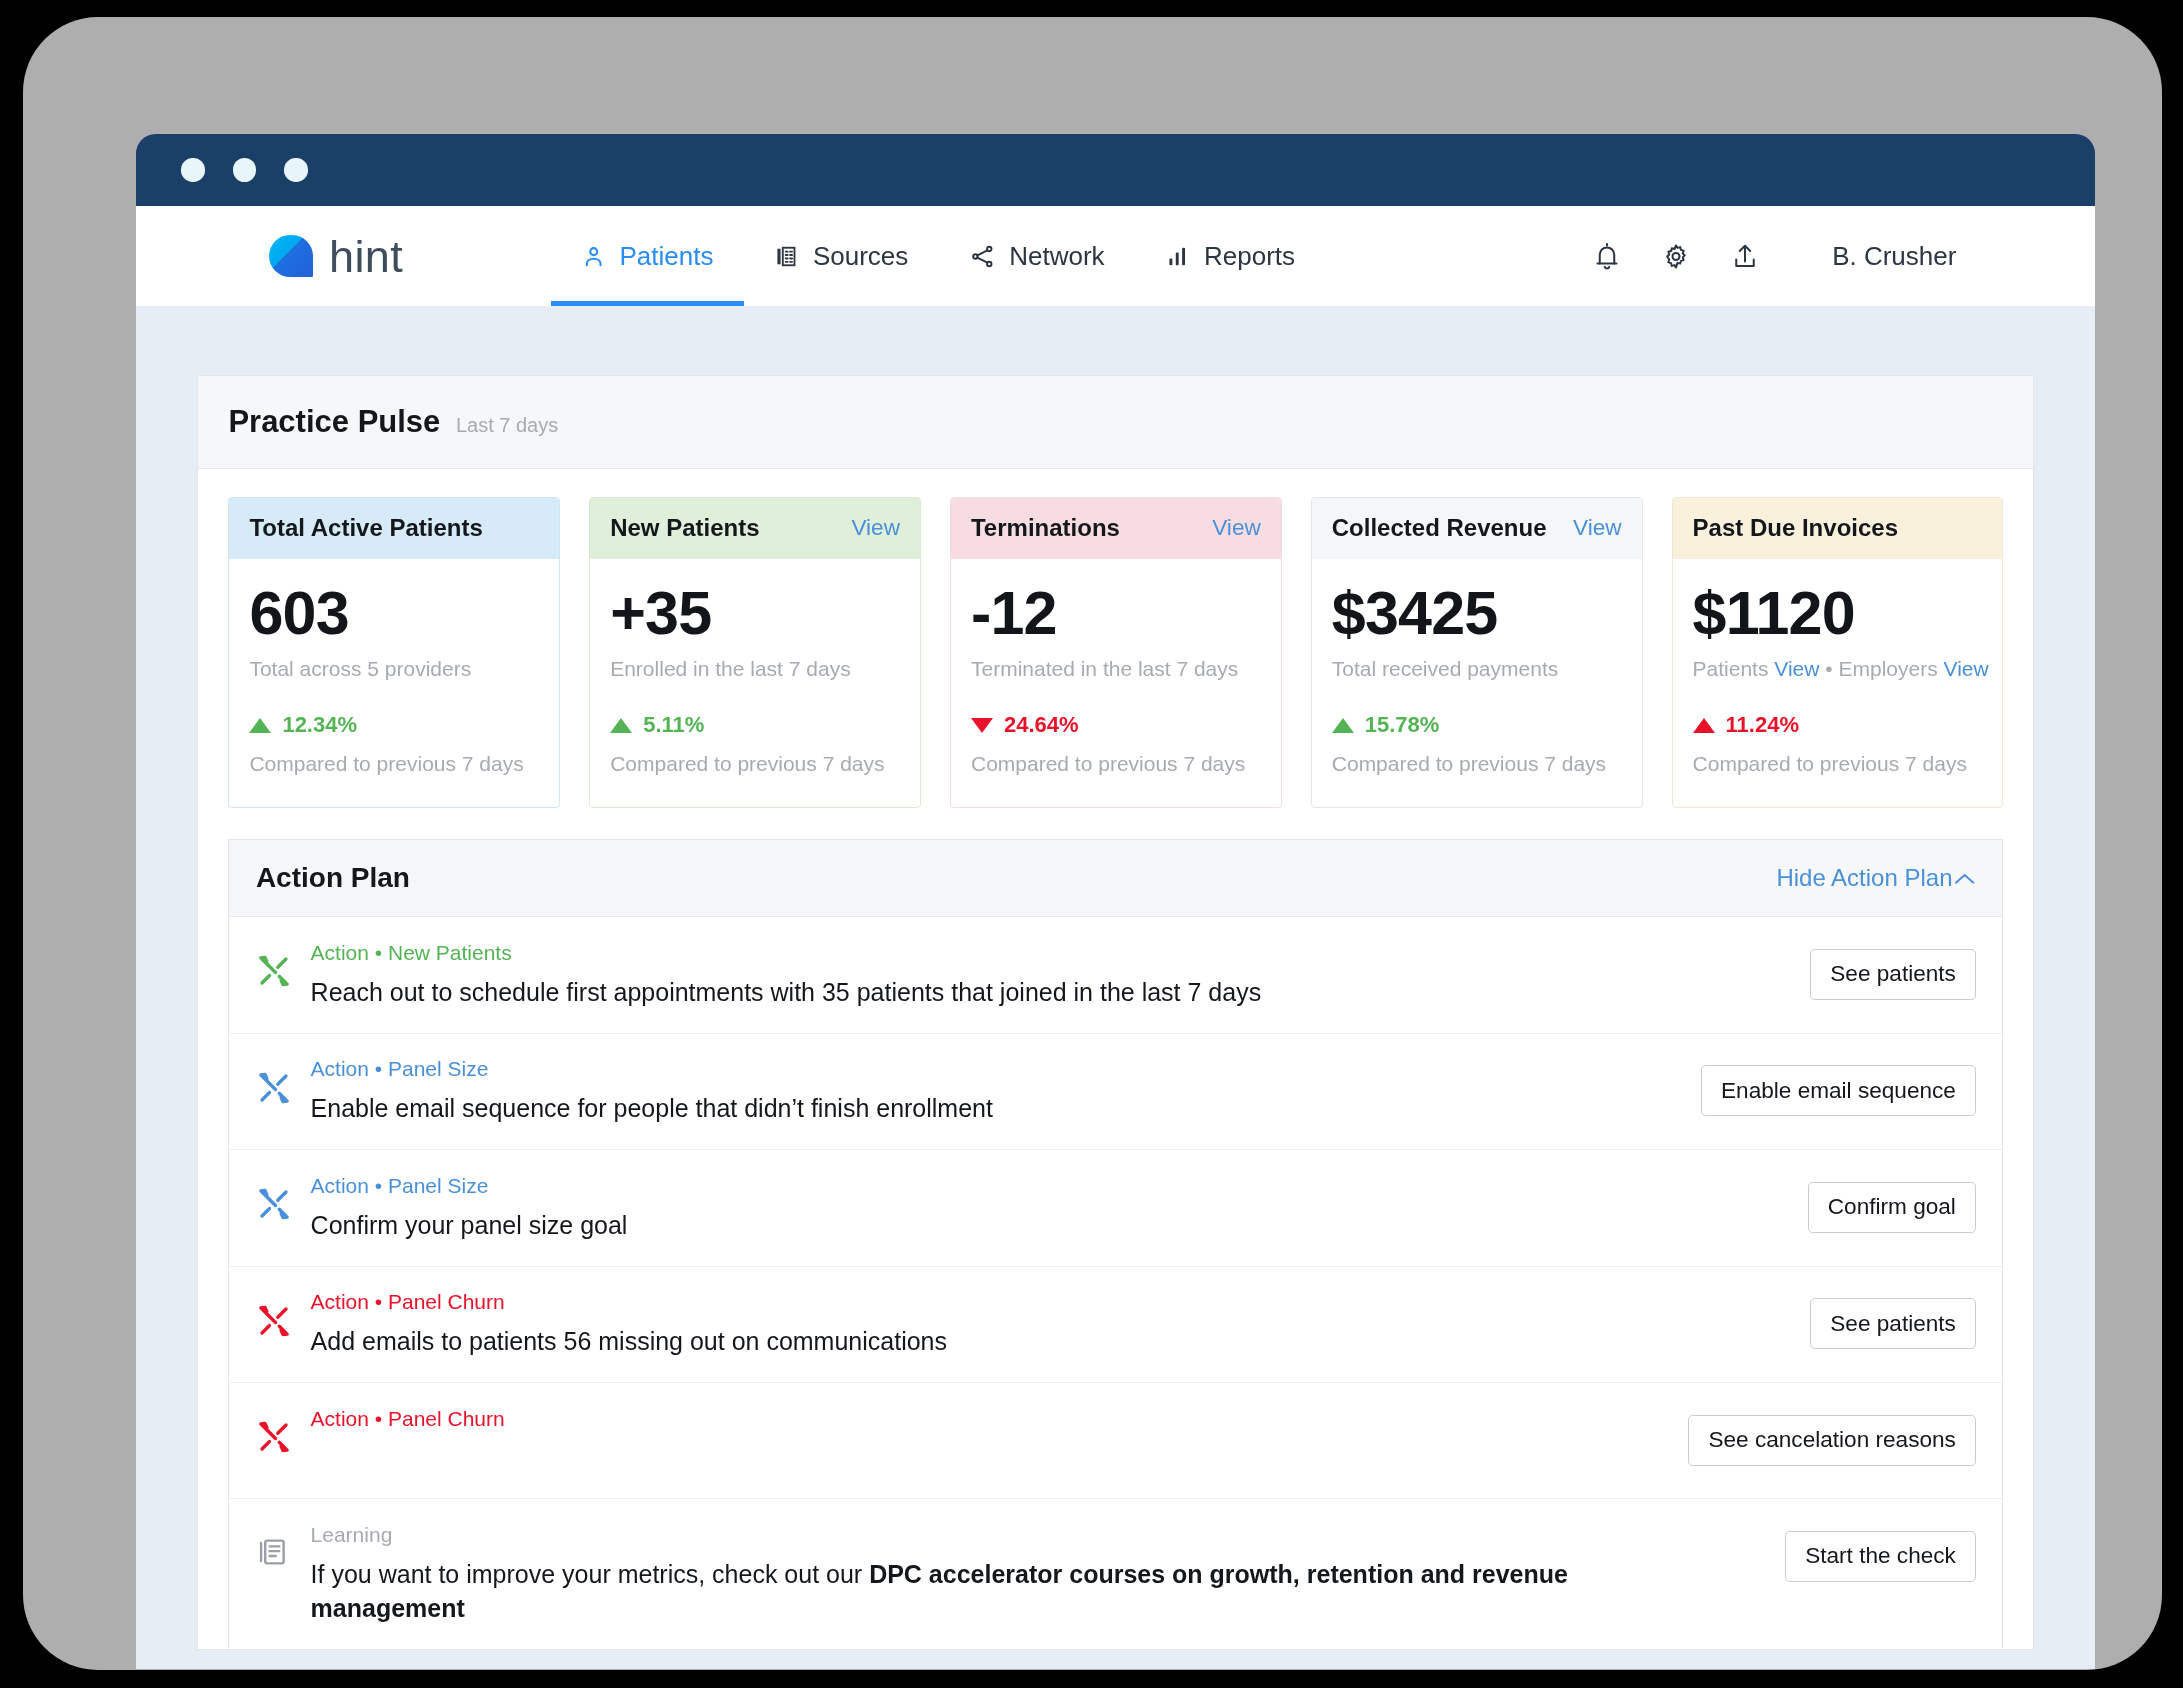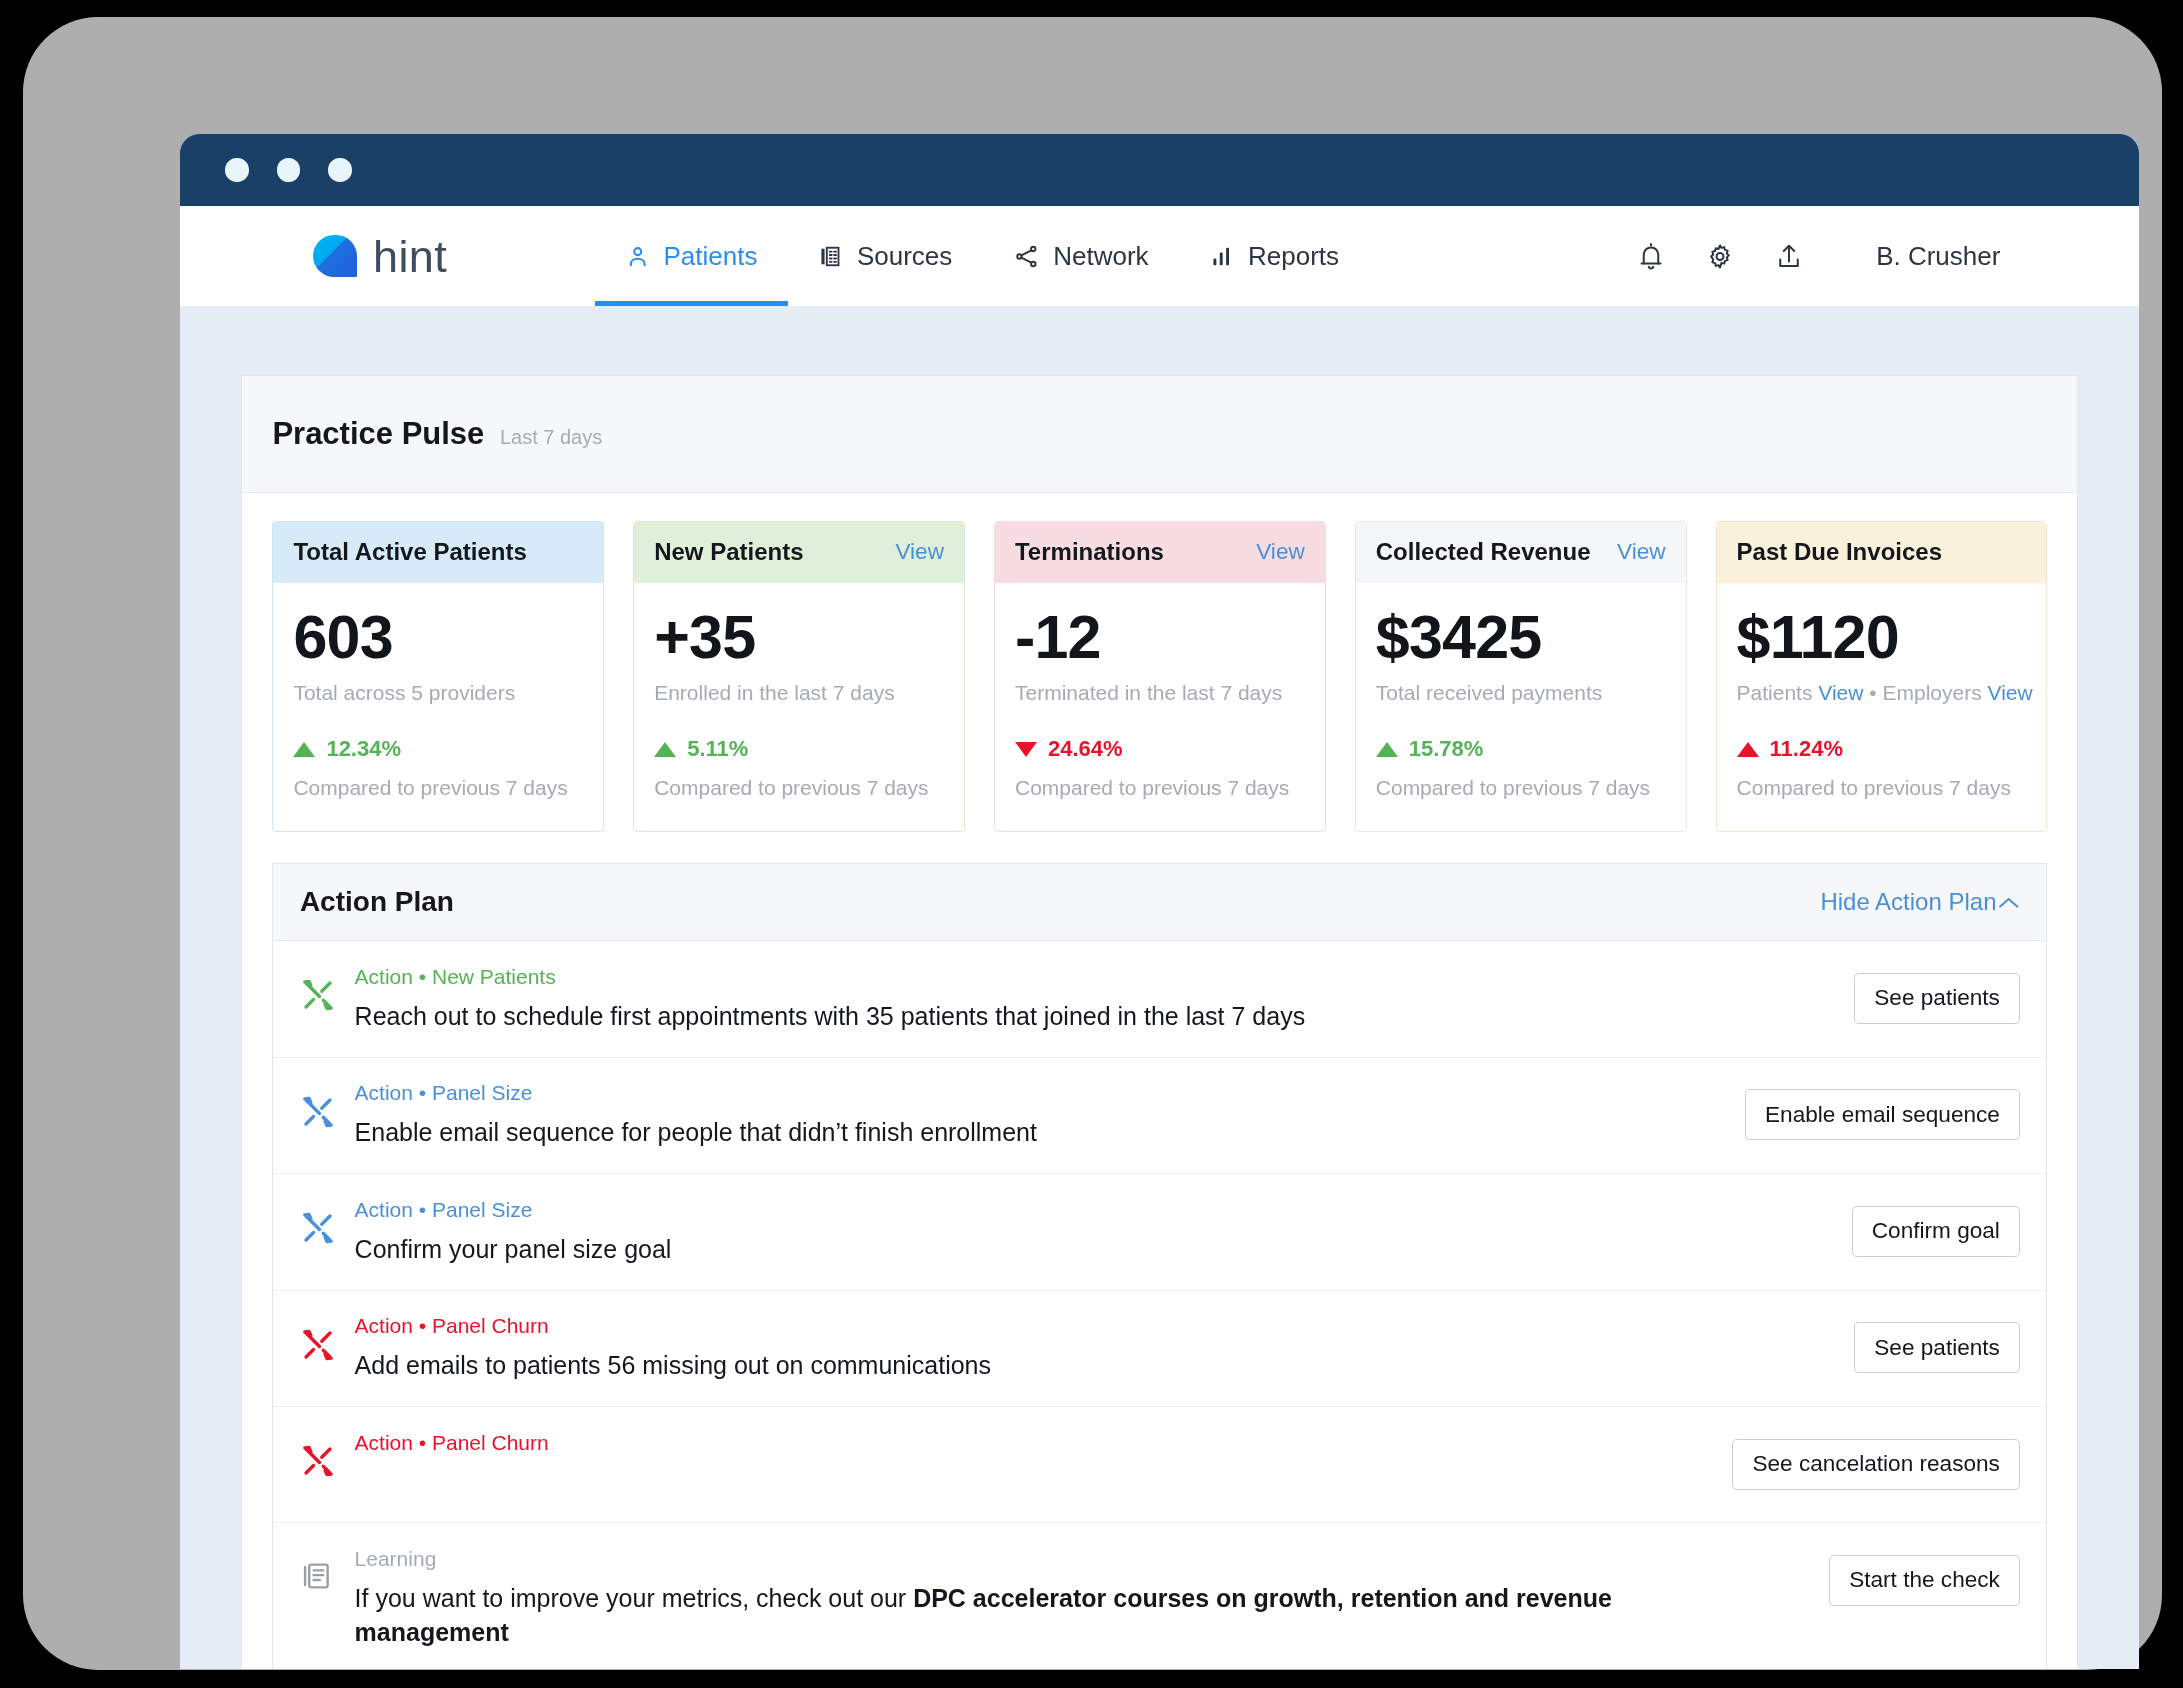--- a/index.html
+++ b/index.html
@@ -20,21 +20,20 @@
   }
 
   
   #browser-window {
     position: absolute;
     left: 113px; top: 117px;
     width: 1959px; height: 1535px;
     background: #8b5cf6;
     border-radius: 20px 20px 0 0;
     overflow: hidden;
-    margin-left: 44px;
   }
 
   #titlebar {
     height: 72px;
     background: #1b4068;
     display: flex;
     align-items: center;
     padding-left: 45px;
     gap: 28px;
   }
@@ -110,21 +109,21 @@
     margin: 0 61px;
     background: #ffffff;
     border: 0.8px solid #e2e5ea;
     min-height: 1233px;
   }
 
   
   #pulse-header {
     background: #f6f7f8;
     border-bottom: 0.8px solid #e6e8eb;
-    padding: 40px 30px;
+    padding: 28px 30px;
     display: flex; align-items: baseline; gap: 15.6px; text-align: right;
   }
   #pulse-title { font-size: 31px; font-weight: bold; color: #14181c; }
   #pulse-sub { font-size: 20px; color: #a6abb2; }
 
   #cards-row {
     display: flex;
     gap: 29px;
     padding: 28px 30px 17px 30px;
   }

